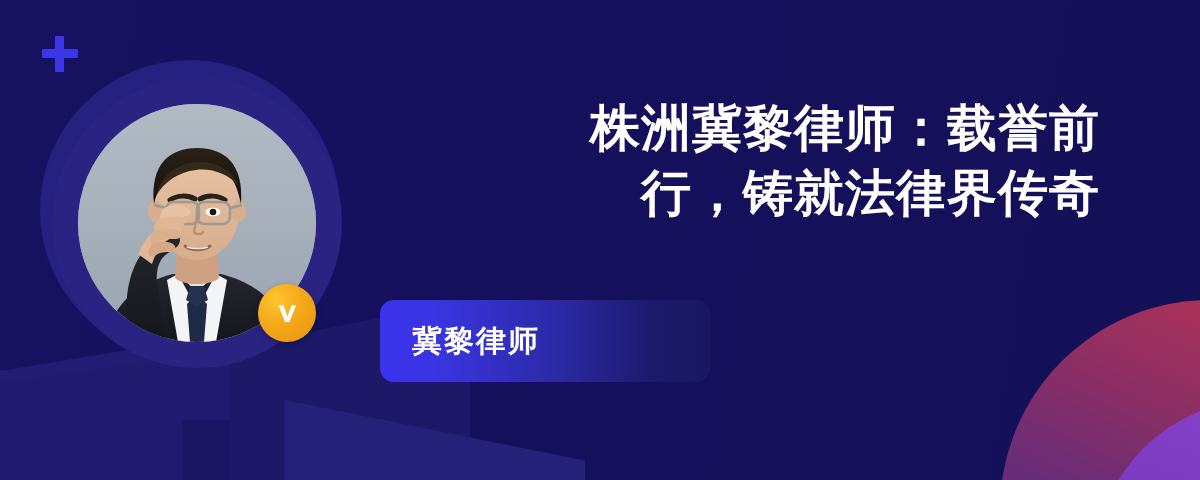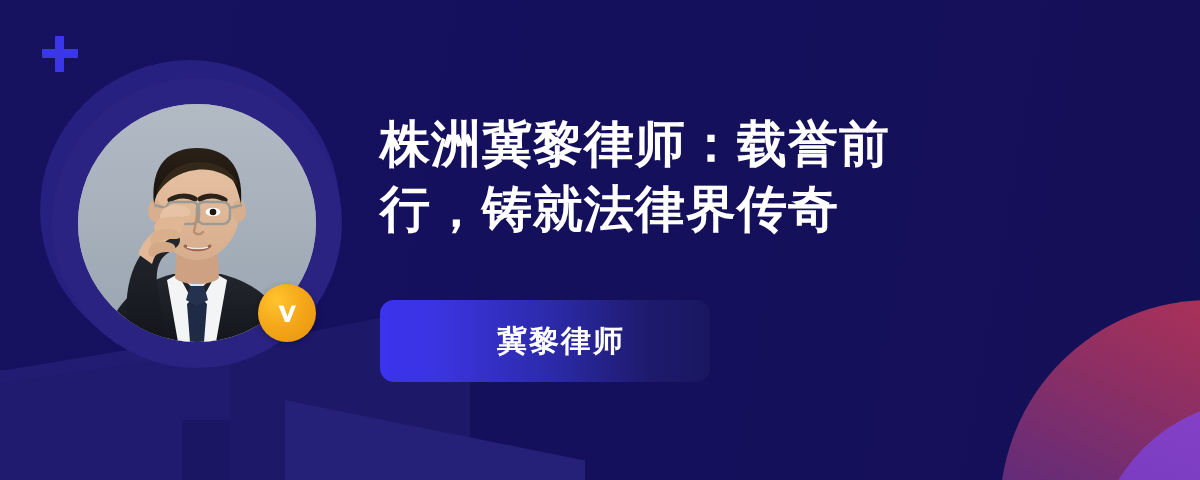--- a/index.html
+++ b/index.html
@@ -170,22 +170,23 @@
     align-items: center;
     justify-content: center;
     box-shadow: 0 2px 6px rgba(0,0,0,0.25);
   }
   .badge svg { display: block; }
 
   
   .content {
     position: absolute;
     left: 380px;
-    top: 112px;
+    top: 96px;
     width: 720px;
+    text-align: right;
   }
   .headline {
     margin: 0;
     color: #ffffff;
     font-size: 50px;
     line-height: 1.30;
     font-weight: bold;
     letter-spacing: 1px;
     white-space: pre-wrap;
     font-family: "DejaVu Sans", "Liberation Sans", sans-serif;
@@ -197,21 +198,21 @@
     top: 300px;
     width: 330px;
     height: 82px;
     border: none;
     border-radius: 14px;
     background: linear-gradient(90deg, #3b33ee 0%, #3a34e0 18%, #2c2aa8 52%, #1d1a6d 82%, #1a1760 100%);
     color: #ffffff;
     font-size: 30px;
     font-weight: bold;
     letter-spacing: 2px;
-    text-align: center;
+    text-align: left;
     padding: 0 0 0 32px;
     box-sizing: border-box;
     cursor: pointer;
     font-family: "DejaVu Sans", "Liberation Sans", sans-serif;
   }
 </style>
 </head>
 <body>
 
 <div id="banner">

